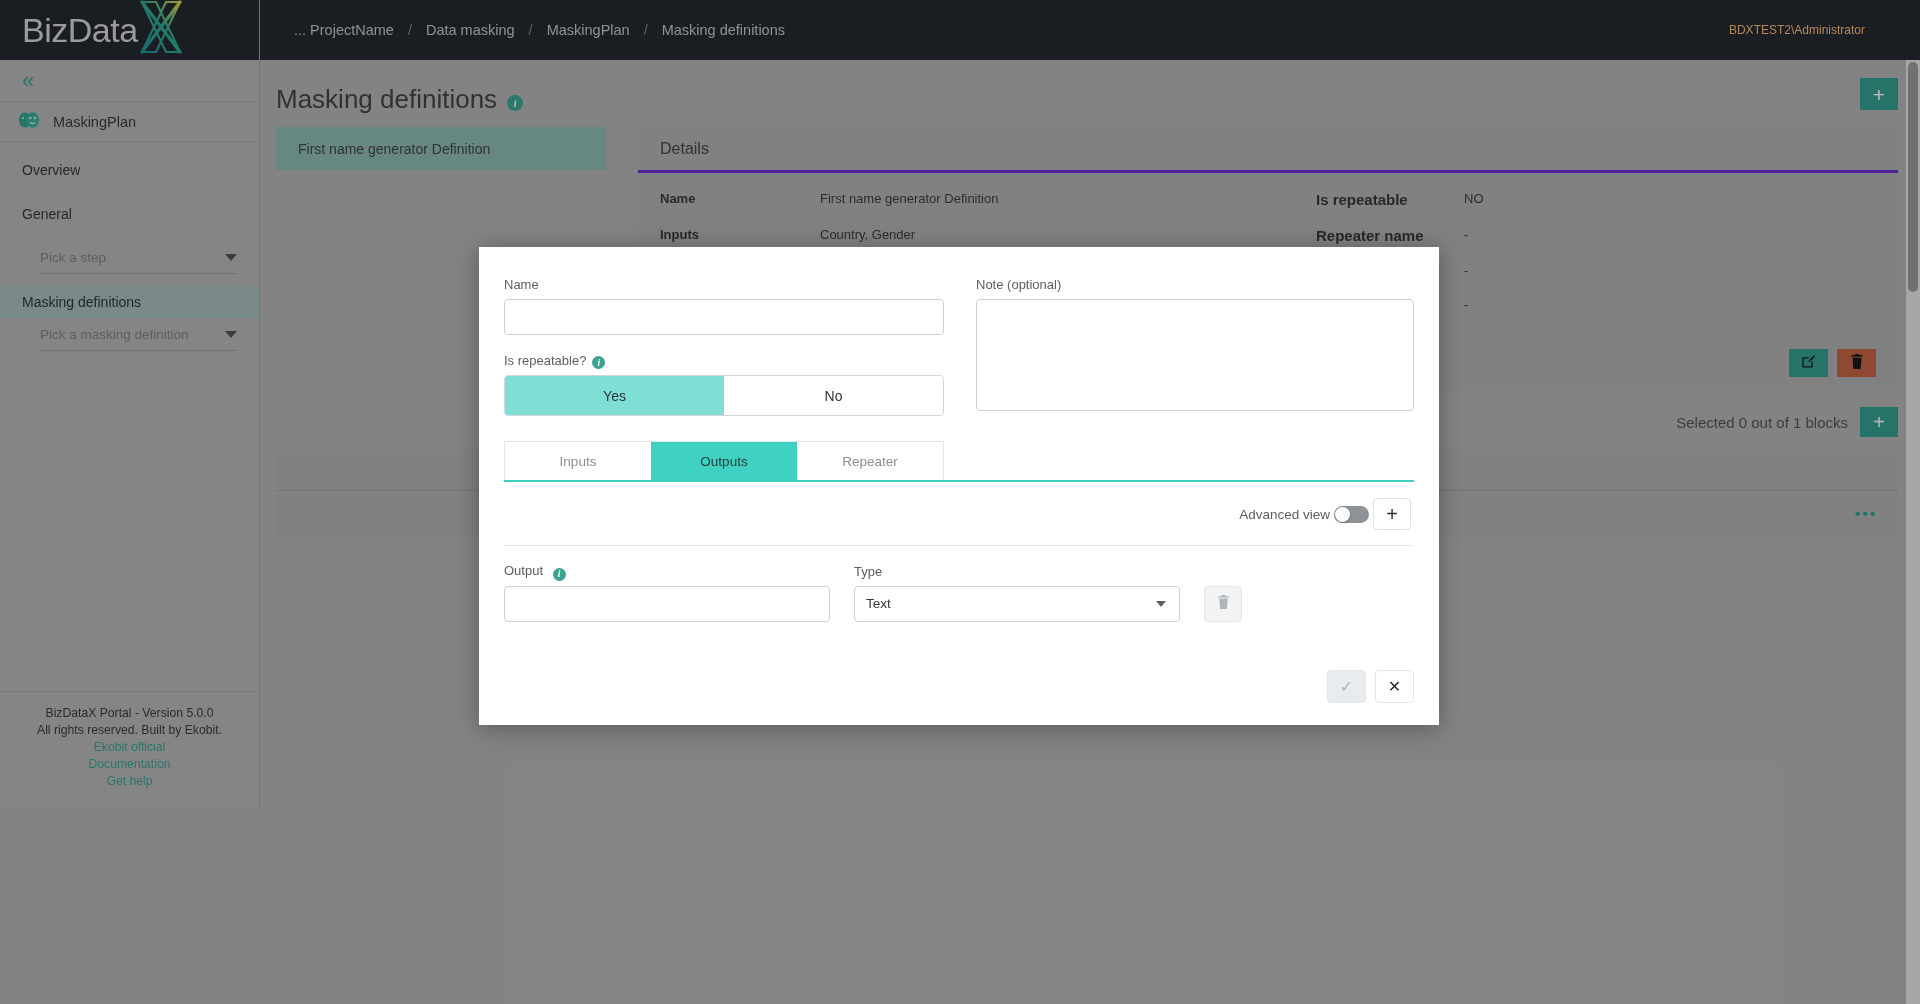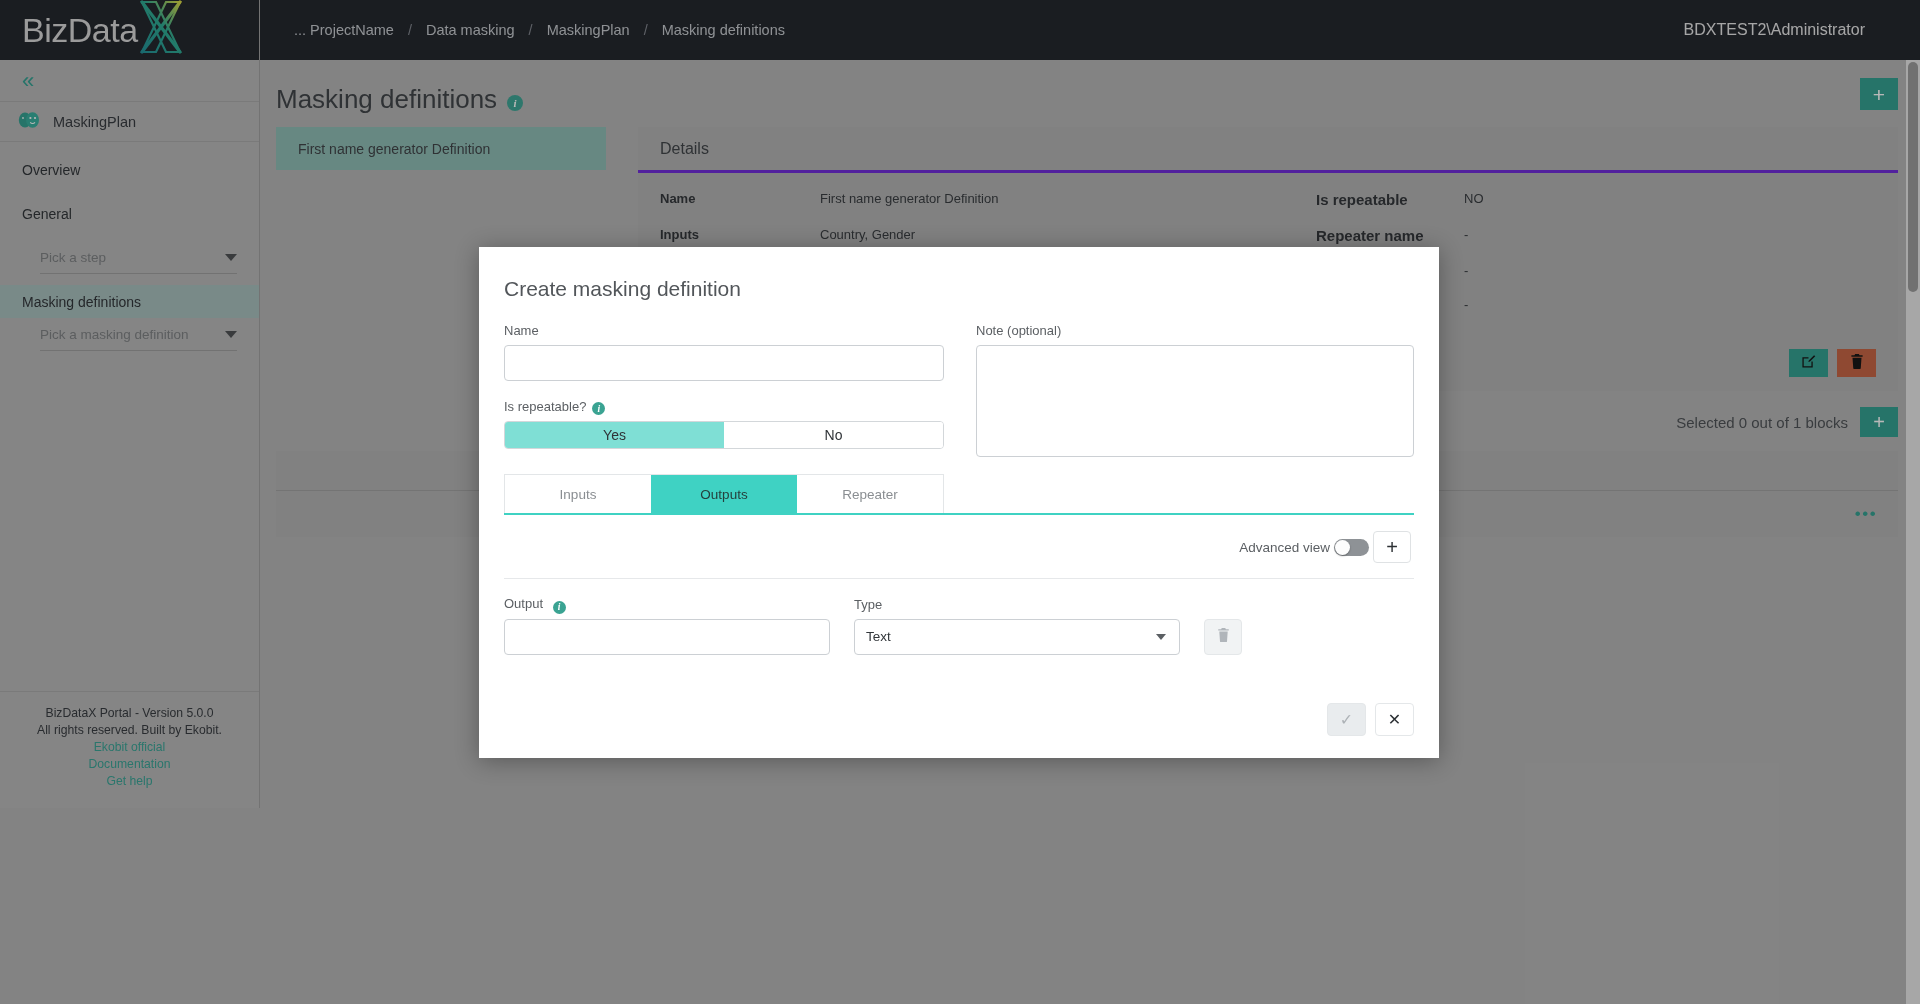--- a/index.html
+++ b/index.html
@@ -76,21 +76,21 @@
   
   #topbar {
     position:absolute; left:260px; top:0; right:0; height:60px;
     background:#1d2128; z-index:4;
     display:flex; align-items:center; justify-content:space-between;
     padding:0 55px 0 34px;
   }
   #breadcrumb { display:flex; align-items:center; gap:14px; font-size:14.5px; }
   #breadcrumb .crumb { color:#c4c8cc; cursor:pointer; }
   #breadcrumb .sep { color:#7e838a; }
-  #user { font-size:16px; color:#e5e5e5; }
+  #user { font-size:12px; color:#fdba74; }
 
   
   #main { position:absolute; left:260px; top:60px; right:0; bottom:0; }
 
   #page-head { display:flex; align-items:center; padding:24px 0 0 16px; }
   #page-title { font-size:26px; color:#3c4044; font-weight:400; }
   .info-dot {
     display:inline-flex; align-items:center; justify-content:center;
     width:16px; height:16px; border-radius:50%;
     background:#3aa392; color:#fff; font-size:11px;
@@ -177,21 +177,21 @@
   }
   .f-textarea {
     width:100%; height:112px; border:1px solid #ccd0d4; border-radius:4px;
     background:#fff; font-size:13.5px; color:#32363a; padding:8px 11px;
     font-family:"Liberation Sans", sans-serif; outline:none; resize:none;
   }
 
   .yn-label { font-size:13px; color:#5b5f63; margin:18px 0 7px 0; display:flex; align-items:center; }
   .yn-group { display:flex; width:440px; border:1px solid #d3d7da; border-radius:4px; overflow:hidden; }
   .yn-btn {
-    flex:1; height:26px; display:flex; align-items:center; justify-content:center;
+    flex:1; height:39px; display:flex; align-items:center; justify-content:center;
     font-size:14px; color:#2f3337; cursor:pointer; background:#fff;
   }
   .yn-btn.on { background:#7fdfd5; }
 
   #tabs { display:flex; width:440px; margin-top:25px; border:1px solid #e3e6e8; border-bottom:none; }
   .tab {
     flex:1; height:38px; display:flex; align-items:center; justify-content:center;
     font-size:13.5px; color:#8a8e92; cursor:pointer; background:#fff;
   }
   .tab.active { background:#3fd2c3; color:#25403d; }
@@ -423,21 +423,20 @@
   </div>
 </div>
 
 <div id="scroll-strip">
   <div id="scroll-thumb"></div>
 </div>
 
 <div id="overlay"></div>
 
 <div id="modal">
-  <h2 id="modal-title">Create masking definition</h2>
 
   <div class="form-row">
     <div class="col-l">
       <div class="f-label">Name</div>
       <input class="f-input" type="text" placeholder="" style="">
 
       <div class="yn-label">
         <span>Is repeatable?</span>
         <span class="info-dot sm">i</span>
       </div>

